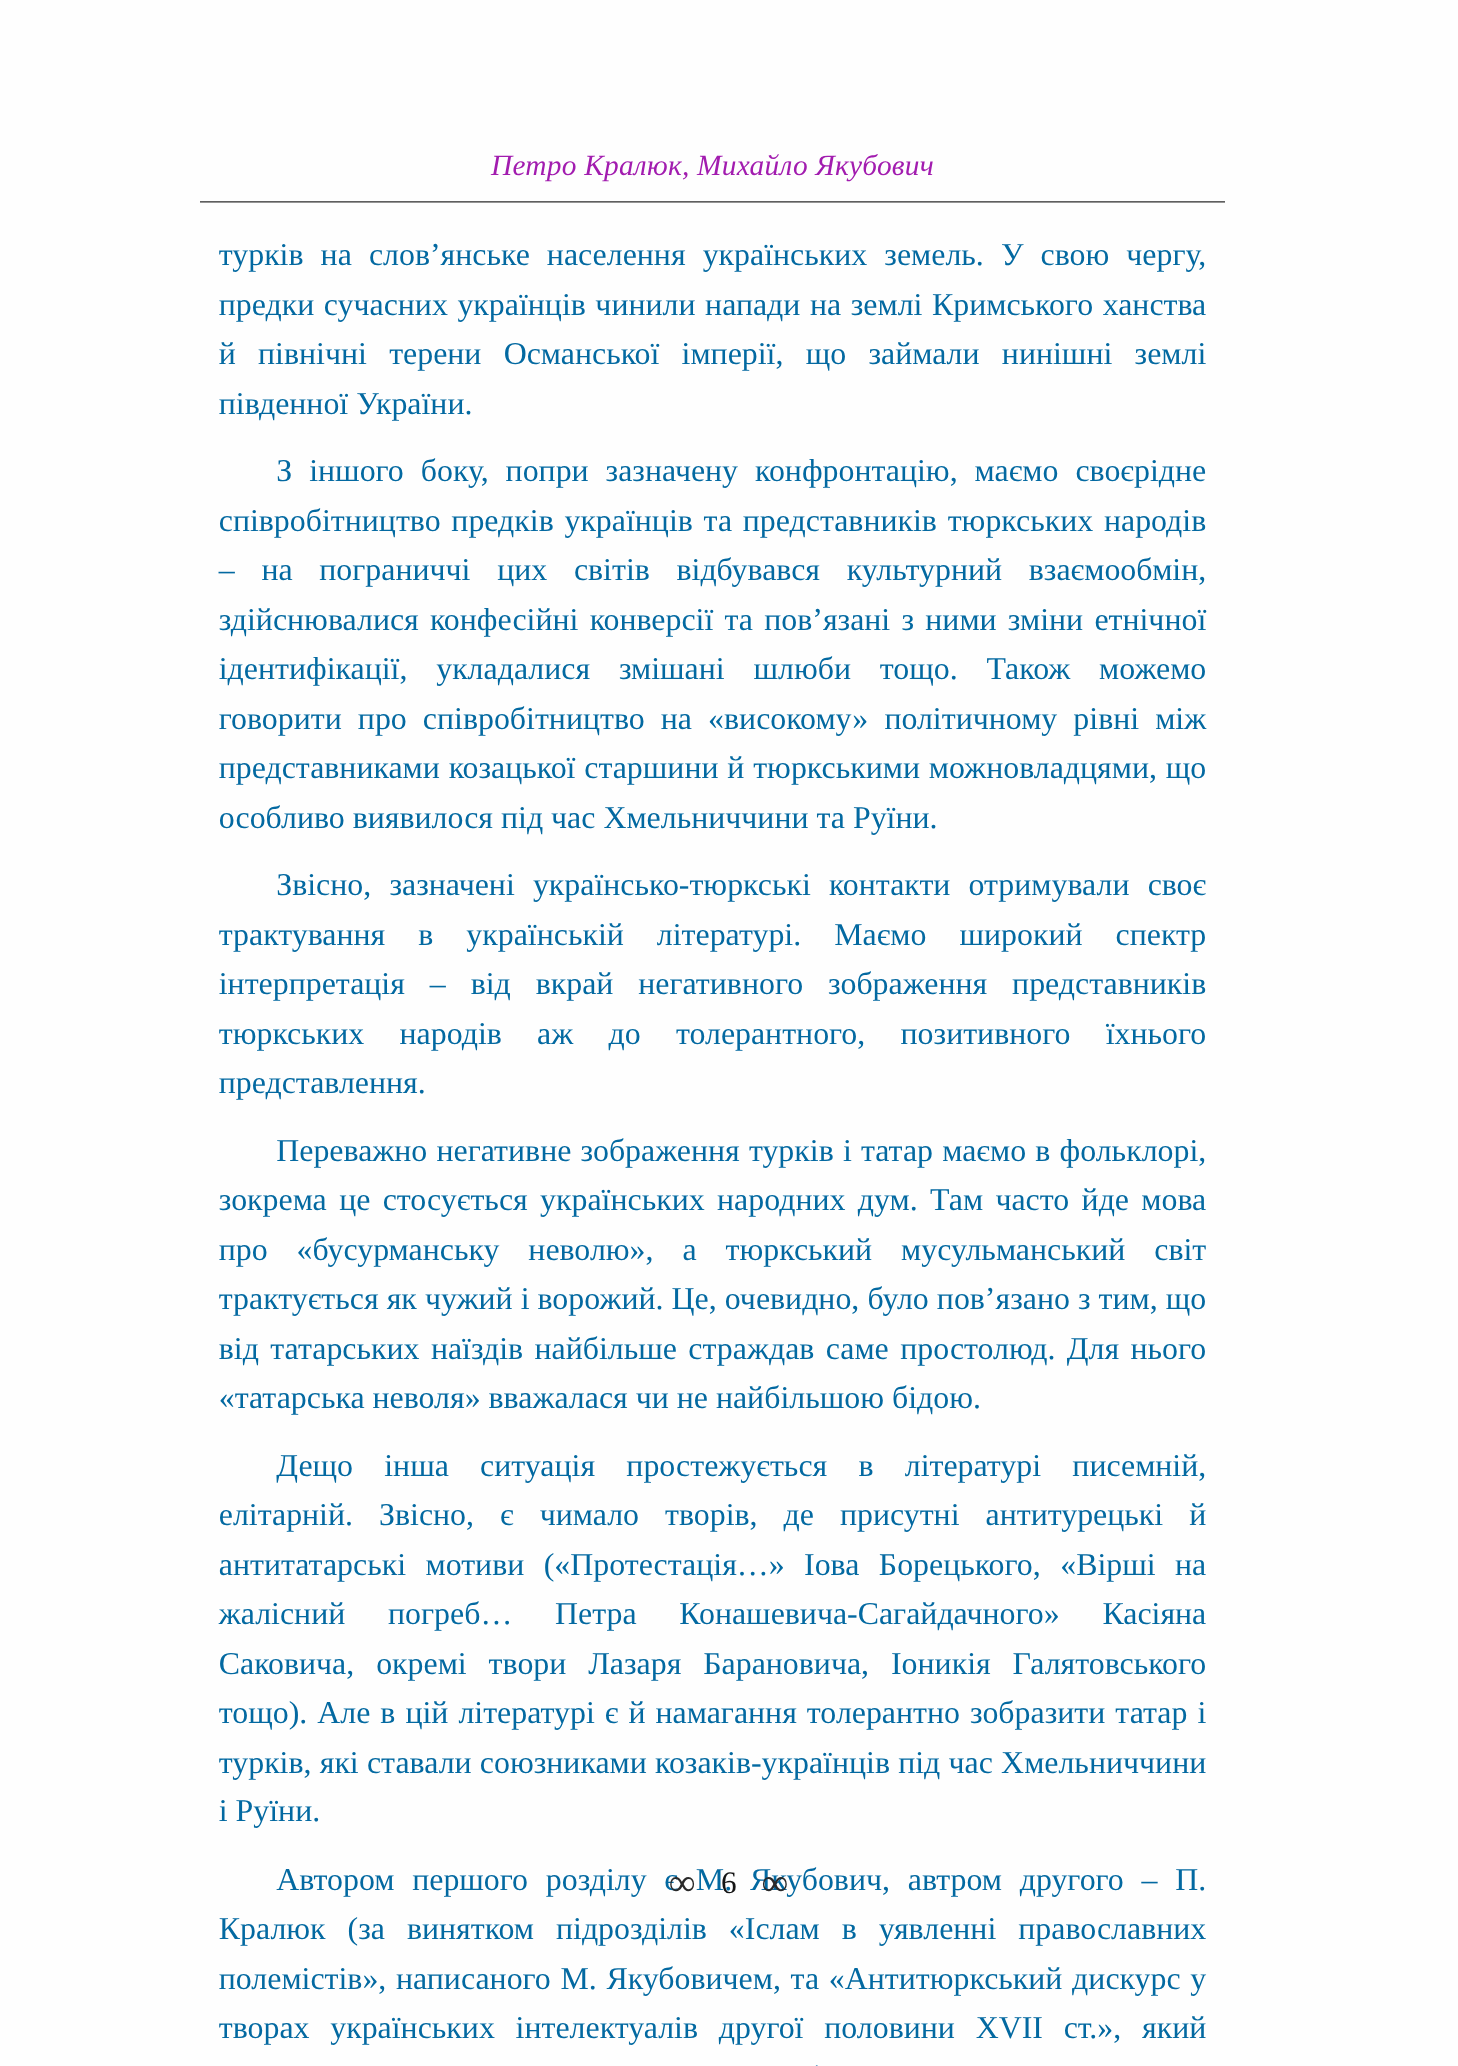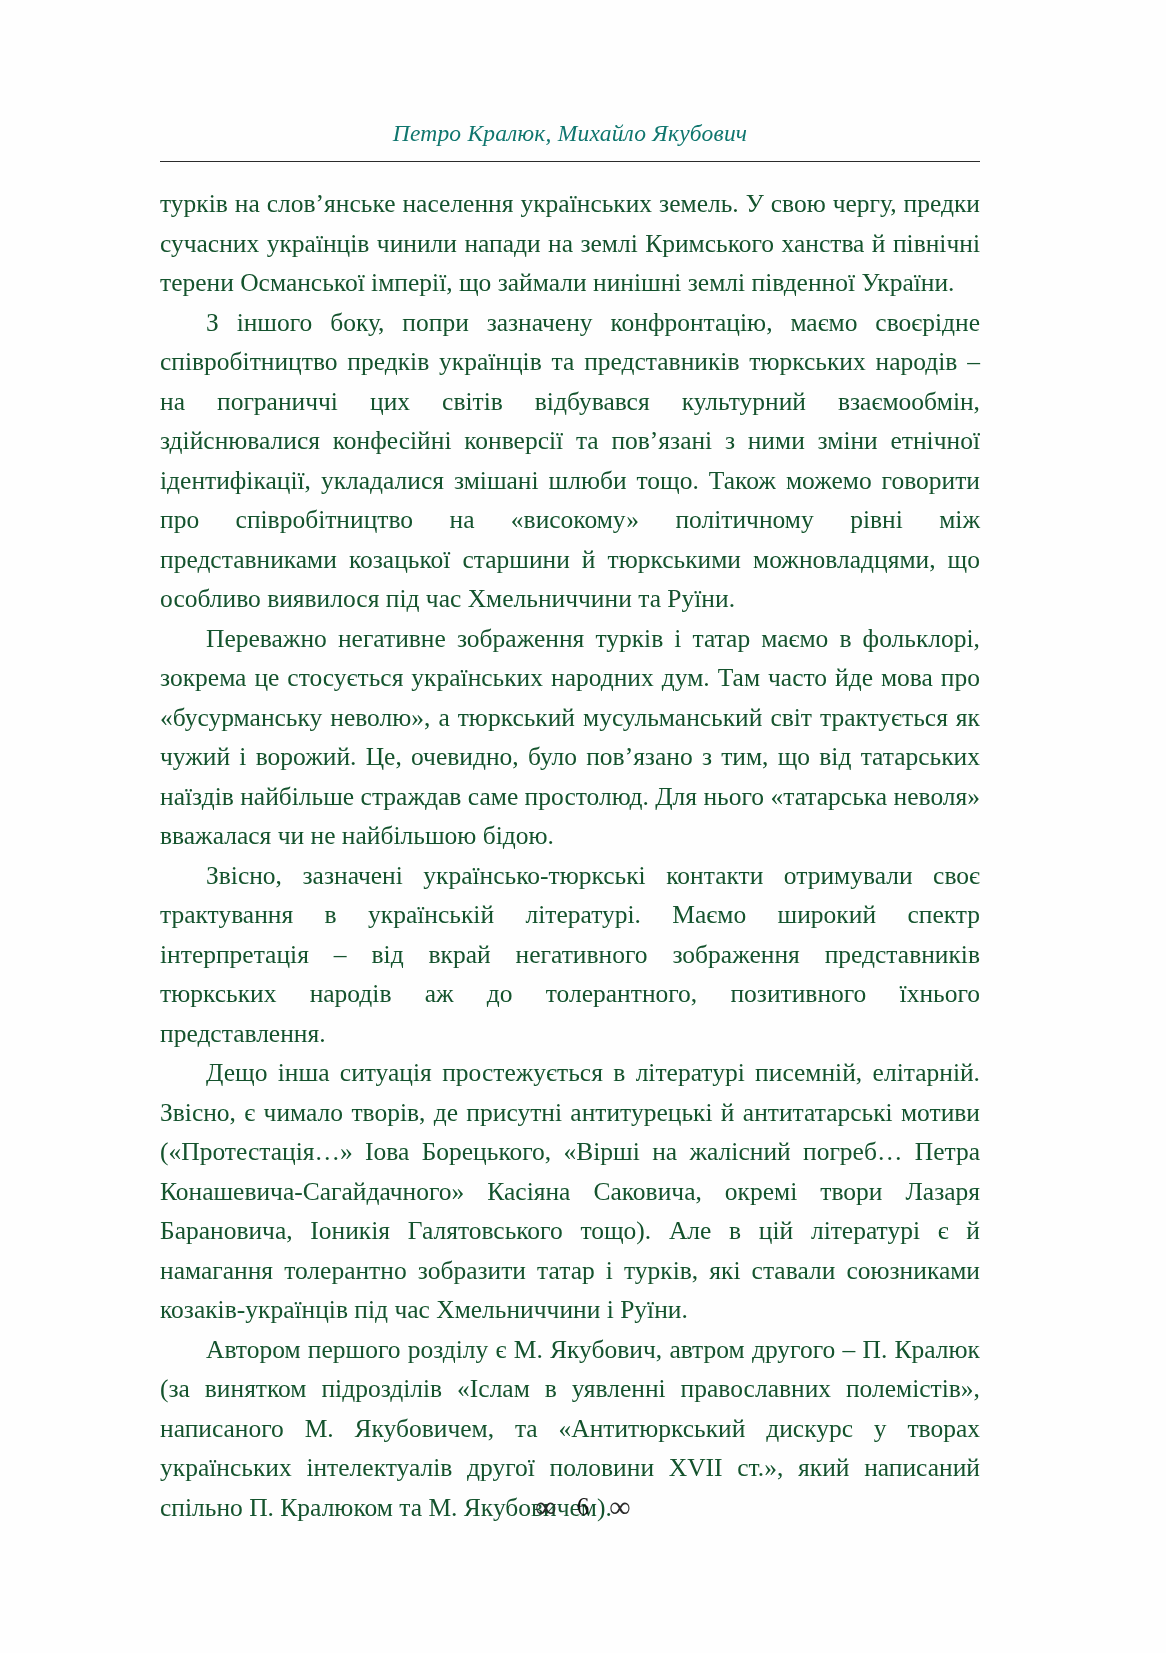--- a/index.html
+++ b/index.html
@@ -26,36 +26,36 @@
     position: absolute;
     left: 160px;
     top: 120px;
     width: 820px;
   }
   .running-head {
     text-align: center;
     font-style: italic;
     font-size: 23.5px;
     letter-spacing: 0.2px;
-    color: #0f766e;
+    color: #a21caf;
     padding-bottom: 14px;
   }
   .head-rule {
     border-bottom: 1.6px solid #2b2b2b;
     width: 100%;
     margin-bottom: 22px;
   }
   .body-text p {
-    margin: 0;
+    margin: 15px;
     text-align: justify;
     text-justify: inter-word;
     text-indent: 46px;
     font-size: 25.5px;
     line-height: 39.5px;
-    color: #14532d;
+    color: #0369a1;
     -webkit-hyphens: none;
     hyphens: none;
   }
   .body-text p.first {
     text-indent: 0;
   }
   .footer {
     position: absolute;
     left: 0;
     top: 1492px;
@@ -87,22 +87,22 @@
 
   <div class="content">
 
     <div class="running-head">Петро Кралюк, Михайло Якубович</div>
 
     <div class="head-rule"></div>
 
     <div class="body-text">
       <p class="first">турків на слов’янське населення українських земель. У свою чергу, предки сучасних українців чинили напади на землі Кримського ханства й північні терени Османської імперії, що займали нинішні землі південної України.</p>
       <p>З іншого боку, попри зазначену конфронтацію, маємо своєрідне співробітництво предків українців та представників тюркських народів – на пограниччі цих світів відбувався культурний взаємообмін, здійснювалися конфесійні конверсії та пов’язані з ними зміни етнічної ідентифікації, укладалися змішані шлюби тощо. Також можемо говорити про співробітництво на «високому» політичному рівні між представниками козацької старшини й тюркськими можновладцями, що особливо виявилося під час Хмельниччини та Руїни.</p>
+      <p>Звісно, зазначені українсько-тюркські контакти отримували своє трактування в українській літературі. Маємо широкий спектр інтерпретація – від вкрай негативного зображення представників тюркських народів аж до толерантного, позитивного їхнього представлення.</p>
       <p>Переважно негативне зображення турків і татар маємо в фольклорі, зокрема це стосується українських народних дум. Там часто йде мова про «бусурманську неволю», а тюркський мусульманський світ трактується як чужий і ворожий. Це, очевидно, було пов’язано з тим, що від татарських наїздів найбільше страждав саме простолюд. Для нього «татарська неволя» вважалася чи не найбільшою бідою.</p>
-      <p>Звісно, зазначені українсько-тюркські контакти отримували своє трактування в українській літературі. Маємо широкий спектр інтерпретація – від вкрай негативного зображення представників тюркських народів аж до толерантного, позитивного їхнього представлення.</p>
       <p>Дещо інша ситуація простежується в літературі писемній, елітарній. Звісно, є чимало творів, де присутні антитурецькі й антитатарські мотиви («Протестація…» Іова Борецького, «Вірші на жалісний погреб… Петра Конашевича-Сагайдачного» Касіяна Саковича, окремі твори Лазаря Барановича, Іоникія Галятовського тощо). Але в цій літературі є й намагання толерантно зобразити татар і турків, які ставали союзниками козаків-українців під час Хмельниччини і Руїни.</p>
       <p>Автором першого розділу є М. Якубович, автром другого – П. Кралюк (за винятком підрозділів «Іслам в уявленні православних полемістів», написаного М. Якубовичем, та «Антитюркський дискурс у творах українських інтелектуалів другої половини XVII ст.», який написаний спільно П. Кралюком та М. Якубовичем).</p>
     </div>
 
   </div>
 
   <div class="footer">
     <div class="folio-wrap">
       <span class="orn left">∞</span>
       <span class="folio">6</span>

